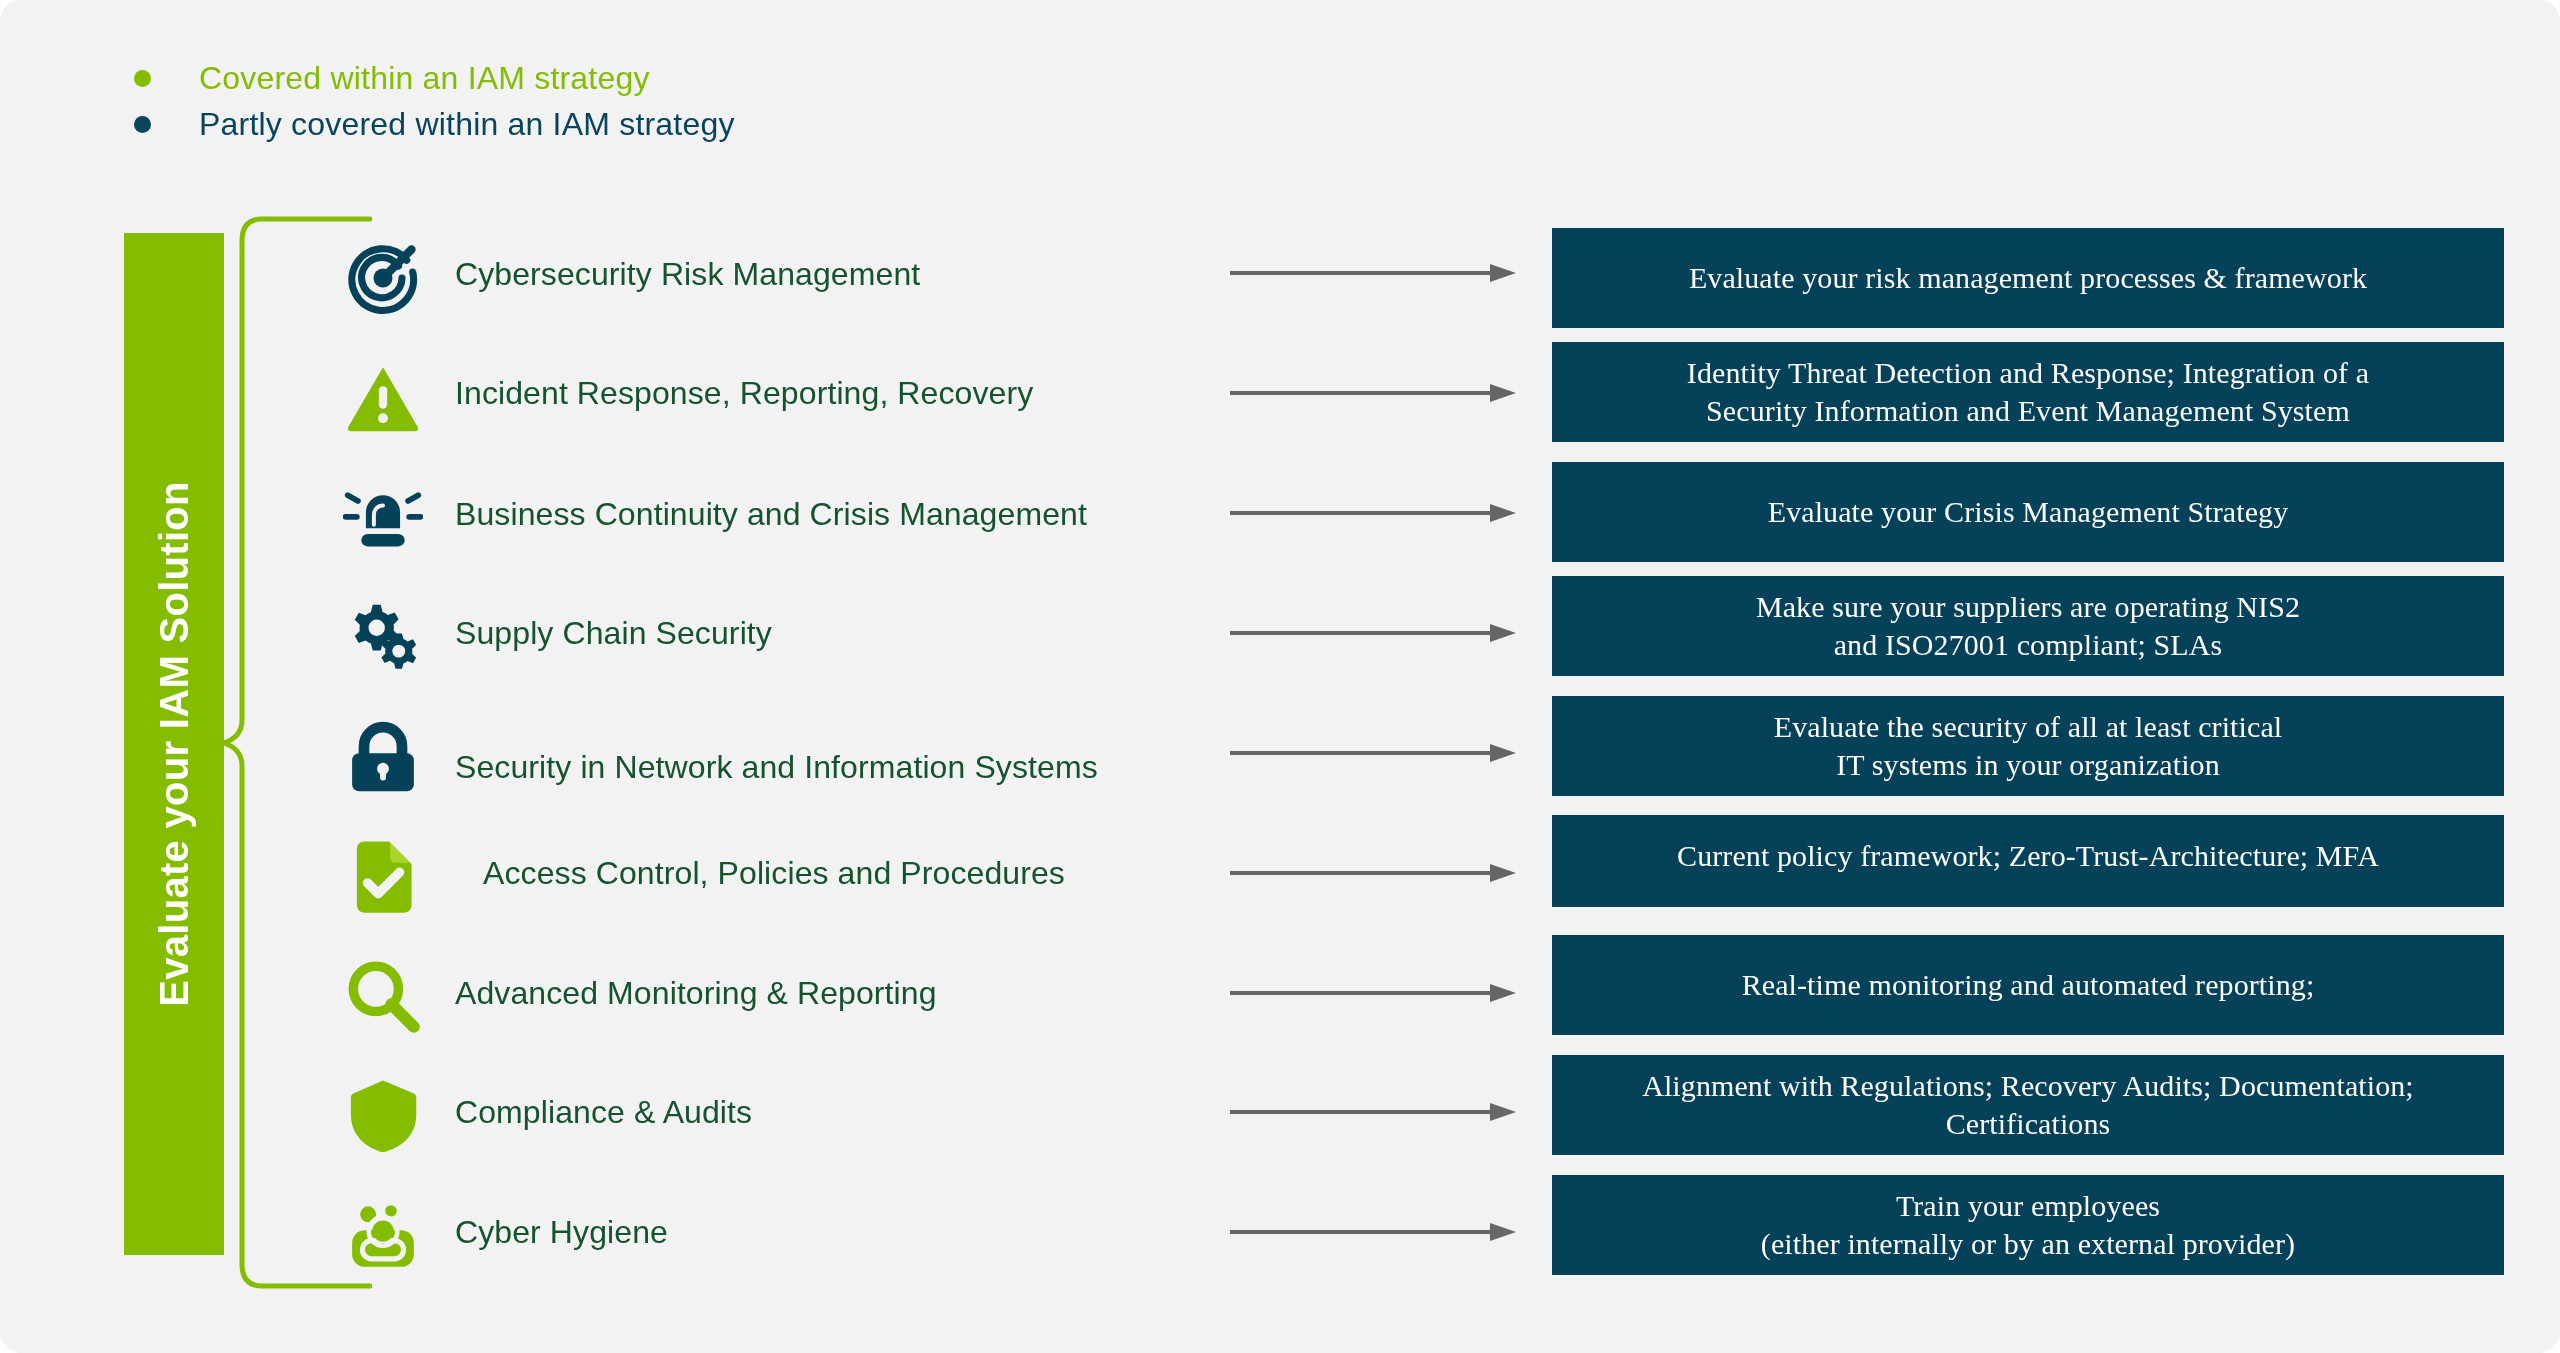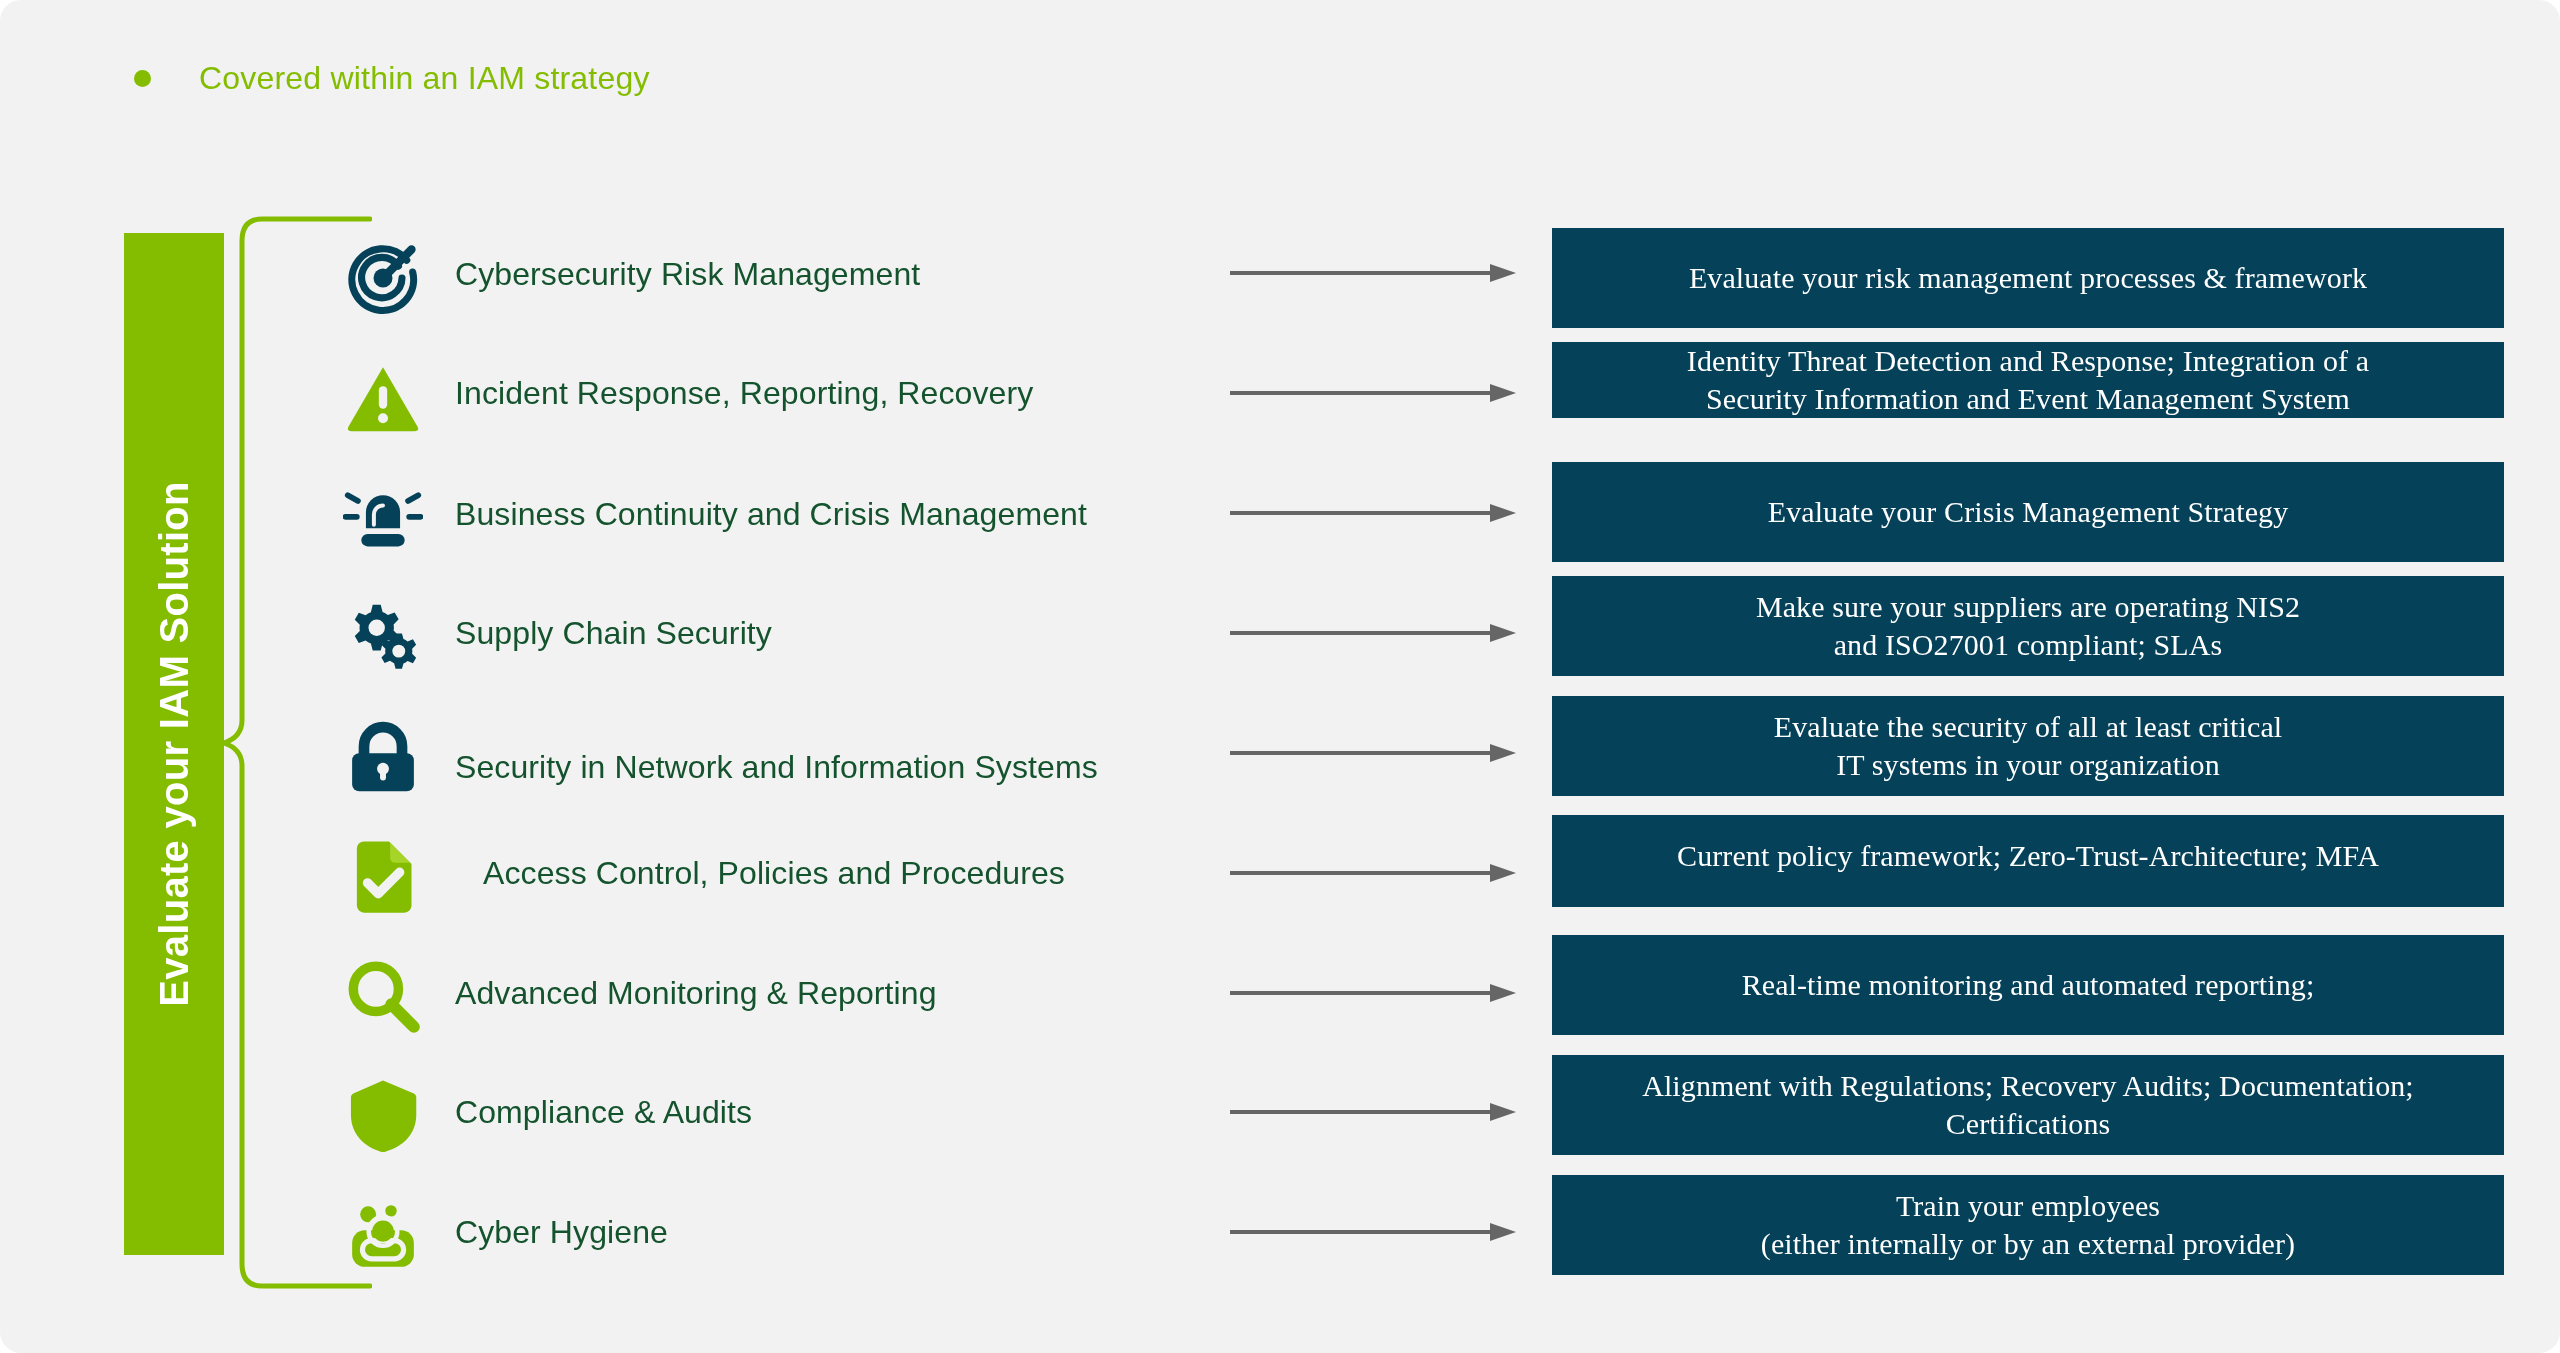--- a/index.html
+++ b/index.html
@@ -147,20 +147,24 @@
 </head>
 <body>
 
 <div id="canvas">
 
   <div class="legend">
     <div class="legend-row green">
       <span class="legend-dot"></span>
       <span class="legend-label">Covered within an IAM strategy</span>
     </div>
+    <div class="legend-row navy">
+      <span class="legend-dot"></span>
+      <span class="legend-label">Partly covered within an IAM strategy</span>
+    </div>
   </div>
 
   <div class="green-bar">
     <span class="green-bar-text">Evaluate your IAM Solution</span>
   </div>
 
   <svg class="bracket" viewBox="0 0 150 1075">
     <path d="M 148 4 L 40 4 Q 20 4 20 26 L 20 505 Q 20 522 2 528 Q 20 534 20 551 L 20 1049 Q 20 1071 40 1071 L 148 1071" fill="none" stroke="#84bd00" stroke-width="5" stroke-linecap="round" stroke-linejoin="round"></path>
   </svg>
 
@@ -197,21 +201,21 @@
           <circle cx="32" cy="47" r="4.2" fill="#f1f2f1"></circle>
         </svg>
       </div>
       <div class="row-label" style="top:375px;">Incident Response, Reporting, Recovery</div>
       <div class="arrow-cell" style="top:382px;">
         <svg width="290" height="22" viewBox="0 0 290 22">
           <line x1="2" y1="11" x2="262" y2="11" stroke="#666666" stroke-width="4"></line>
           <polygon points="262,2 288,11 262,20" fill="#666666"></polygon>
         </svg>
       </div>
-      <div class="card mid" style="top:342px;height:76px;">
+      <div class="card mid" style="top:342px;height:100px;">
         <span class="card-text">Identity Threat Detection and Response; Integration of a
 Security Information and Event Management System</span>
       </div>
     </div>
 
     <div class="row">
       <div class="icon-cell" style="top:477px;height:82px;">
         <svg width="80" height="66" viewBox="0 0 70 58">
           <path d="M20 38 L20 24 A15 15 0 0 1 50 24 L50 38 Z" fill="#054158"></path>
           <rect x="16" y="43" width="38" height="11" rx="5.5" fill="#054158"></rect>

